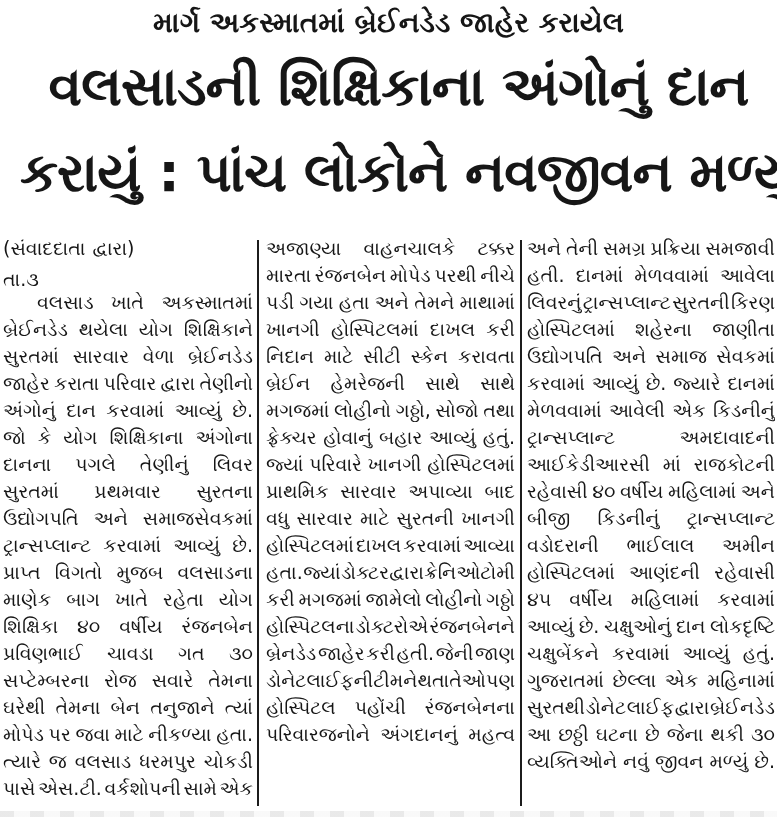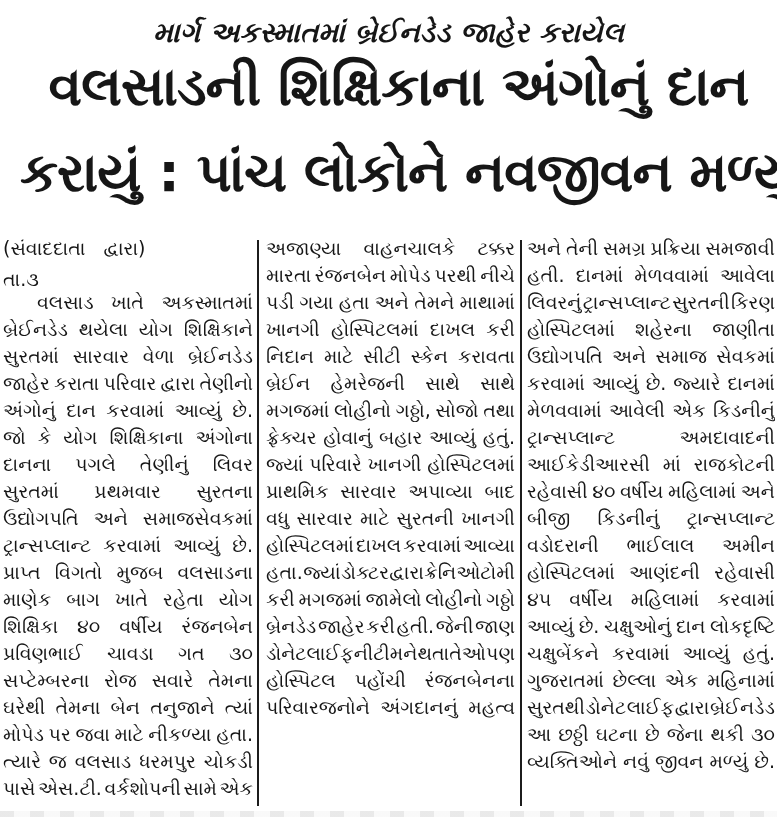--- a/index.html
+++ b/index.html
@@ -5,26 +5,25 @@
   html,body { margin:0; padding:0; }
   .page {
     position:relative;
     width:777px; height:817px;
     background:#ffffff;
     color:#161616;
     font-family:"DejaVu Sans", sans-serif;
     overflow:hidden;
   }
   .kicker {
-    position:absolute; top:16px; left:0; right:0;
+    position:absolute; top:6px; left:0; right:0;
     text-align:center;
     font-size:28px; font-weight:700;
     letter-spacing:0px;
     white-space:nowrap;
-    font-style:italic;
   }
   .headline {
     position:absolute; top:44px; left:0; right:0;
     text-align:center;
     font-weight:800;
     font-size:54px;
     line-height:86px;
     letter-spacing:-1px;
     padding-left:20px;
   }
@@ -45,21 +44,21 @@
   .line {
     display:flex;
     justify-content:space-between;
     align-items:baseline;
     height:27px;
     font-size:19px;
     overflow:hidden;
   }
   .line span { white-space:pre; flex:0 0 auto; }
   
-  .col-left .line:nth-child(1) { justify-content:flex-start; gap:18px; }
+  .col-left .line:nth-child(1) { justify-content:flex-start; gap:7px; }
   
   .col-left .line:nth-child(2) { justify-content:flex-end; gap:7px; padding-right:32px;flex-direction:column; }
   
   .col-left .line:nth-child(3) { padding-left:34px; }
   .scan-smudge {
     position:absolute; left:0; right:0; bottom:0; height:6px;
     background:repeating-linear-gradient(90deg,#cfcfcf 0 14px,#f2f2f2 14px 30px);
     opacity:0.45;
   }
 </style>
@@ -295,20 +294,25 @@
         <span>ક્રેનિઓટોમી</span>
       </div>
       <div class="line">
         <span>કરી</span>
         <span>મગજમાં</span>
         <span>જામેલો</span>
         <span>લોહીનો</span>
         <span>ગઠ્ઠો</span>
       </div>
       <div class="line">
+        <span>હોસ્પિટલના</span>
+        <span>ડોક્ટરોએ</span>
+        <span>રંજનબેનને</span>
+      </div>
+      <div class="line">
         <span>બ્રેનડેડ</span>
         <span>જાહેર</span>
         <span>કરી</span>
         <span>હતી.</span>
         <span>જેની</span>
         <span>જાણ</span>
       </div>
       <div class="line">
         <span>ડોનેટ</span>
         <span>લાઈફની</span>

